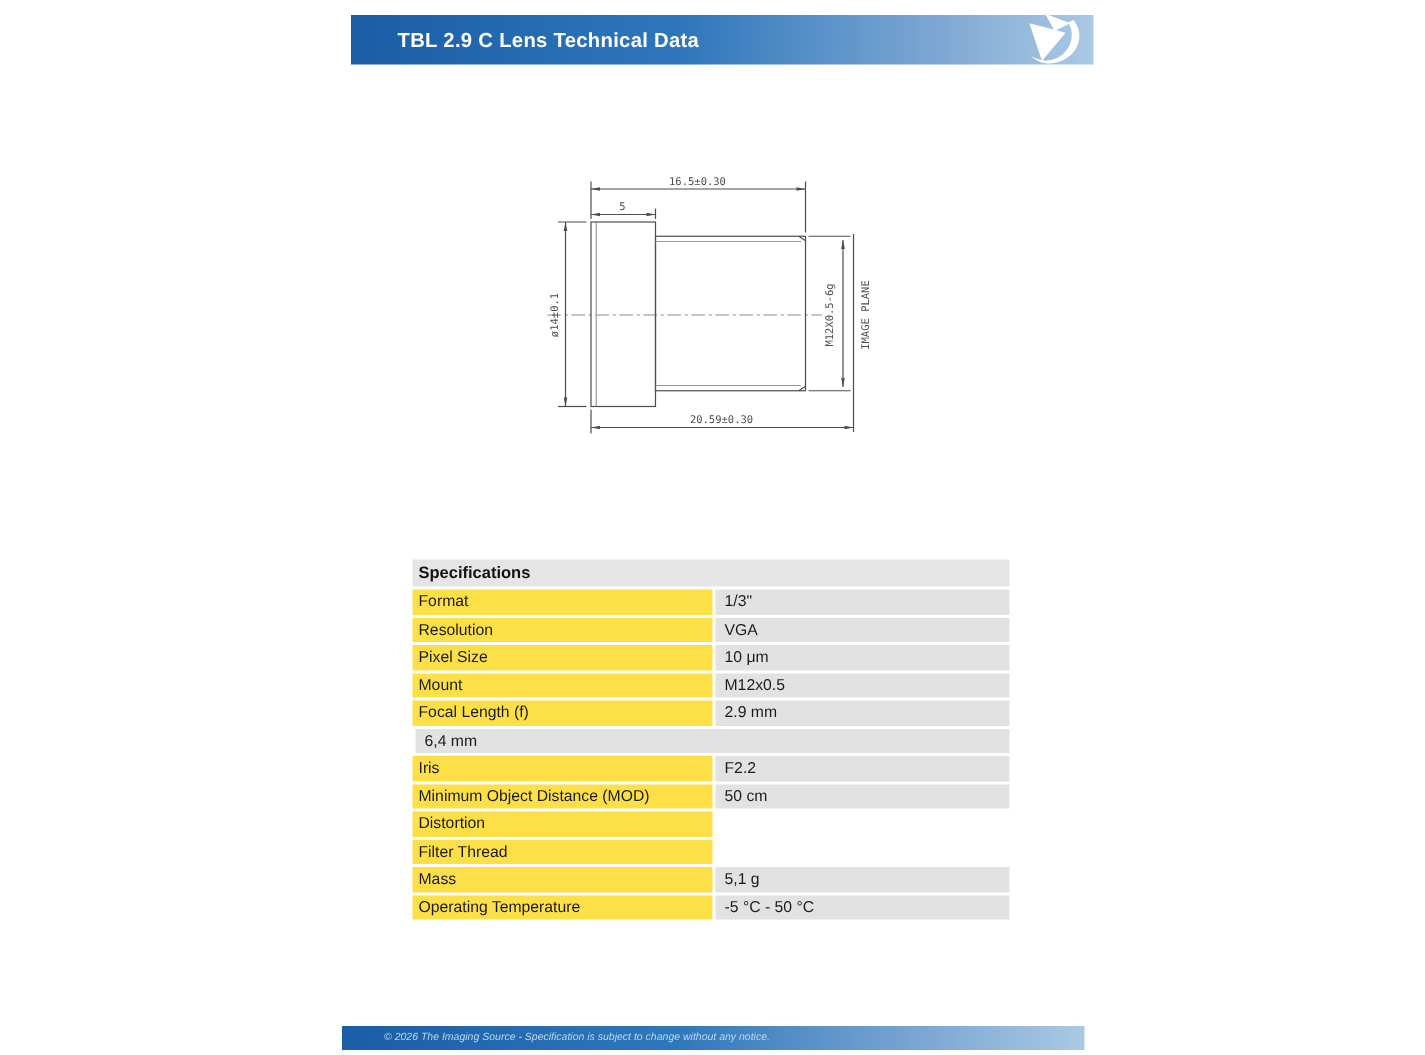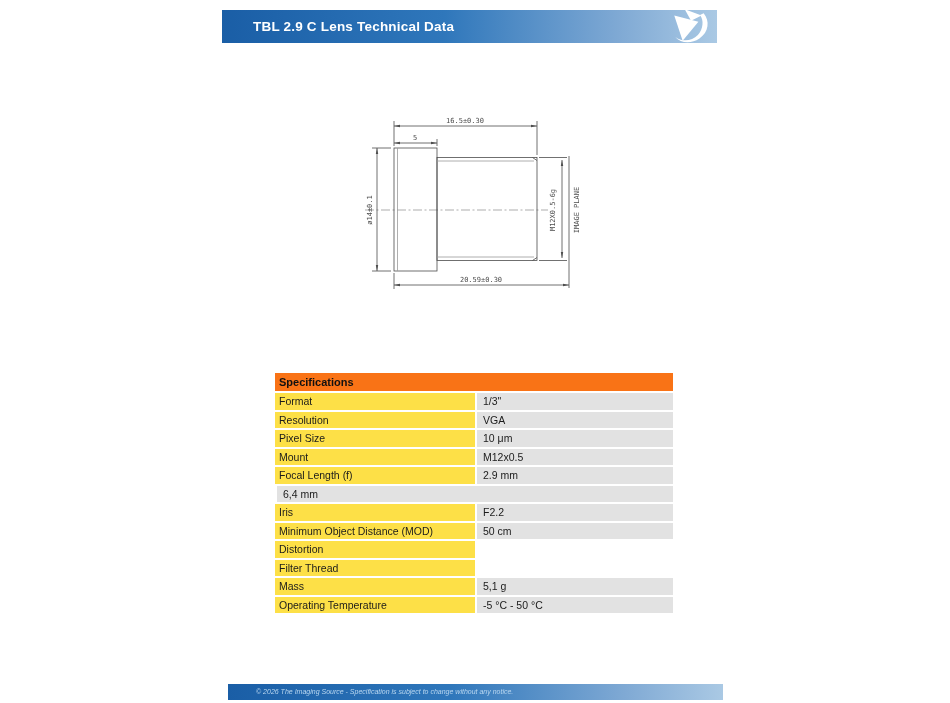--- a/index.html
+++ b/index.html
@@ -5,21 +5,21 @@
   html,body{margin:0;padding:0;}
   body{
     width:950px;height:703px;overflow:hidden;background:#ffffff;
     font-family:"Liberation Sans",sans-serif;position:relative;
     -webkit-font-smoothing:antialiased;
   }
   .page{position:absolute;inset:0;}
 
   
   .header-bar{
-    position:absolute;left:222px;top:10px;width:495px;height:33px;
+    position:absolute;left:234px;top:10px;width:495px;height:33px;
     background:linear-gradient(to right,#1a5ea6 0%,#2f77bb 45%,#7fa9d4 80%,#aac9e4 100%);
   }
   .header-title{
     position:absolute;left:31px;top:0;height:33px;line-height:33px;
     color:#ffffff;font-size:13.5px;font-weight:bold;letter-spacing:0.2px;
     white-space:nowrap;
   }
   .header-logo{position:absolute;right:6px;top:-4px;width:42px;height:42px;}
 
   
@@ -29,21 +29,21 @@
     font-size:7px;fill:#4d4d4d;
   }
   .dline{stroke:#4d4d4d;stroke-width:0.8;fill:none;}
   .dlight{stroke:#9a9a9a;stroke-width:0.8;fill:none;}
   .dfill{fill:#4d4d4d;stroke:none;}
   .cline{stroke:#8a8a8a;stroke-width:0.7;fill:none;stroke-dasharray:9 2.5 2 2.5;}
 
   
   .spec-table{position:absolute;left:275px;top:373px;width:398px;}
   .spec-header{
-    height:18px;line-height:18px;background:#f97316;
+    height:18px;line-height:18px;background:#e5e5e5;
     font-size:11px;font-weight:bold;color:#111;padding-left:4px;
     box-sizing:border-box;
   }
   .spec-row{display:flex;margin-top:2px;height:16.5px;}
   .spec-label{
     width:200px;background:#fde047;font-size:10.5px;color:#1b1b1b;
     line-height:16.5px;padding-left:4px;box-sizing:border-box;
     white-space:nowrap;
   }
   .spec-value{

